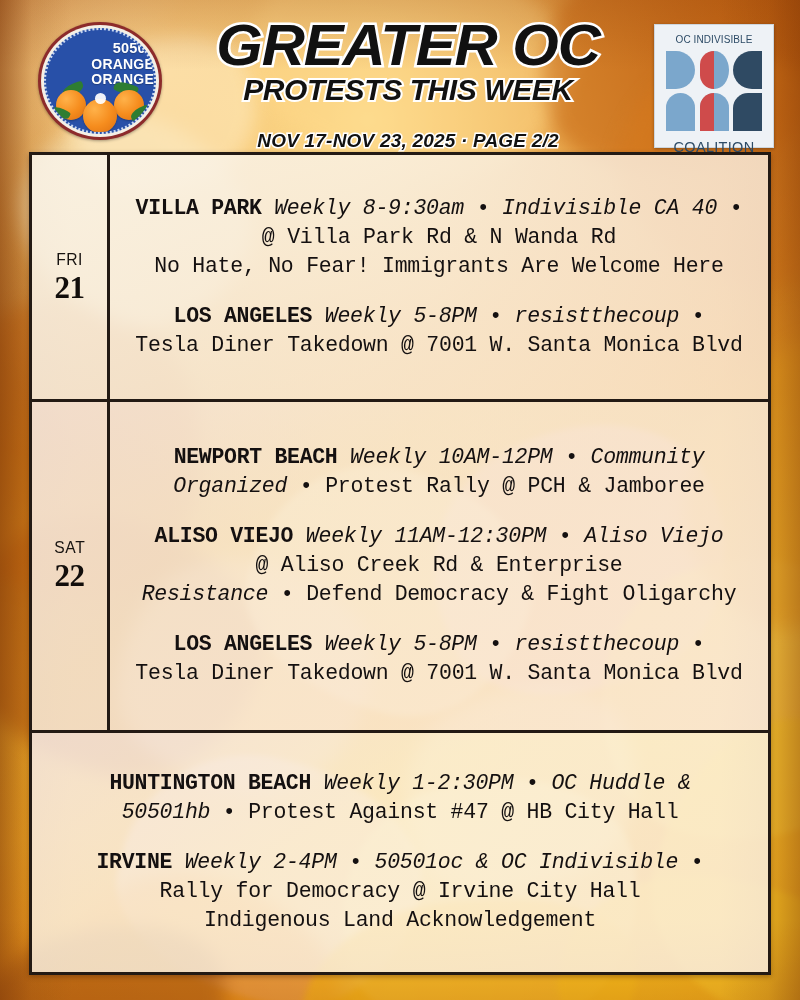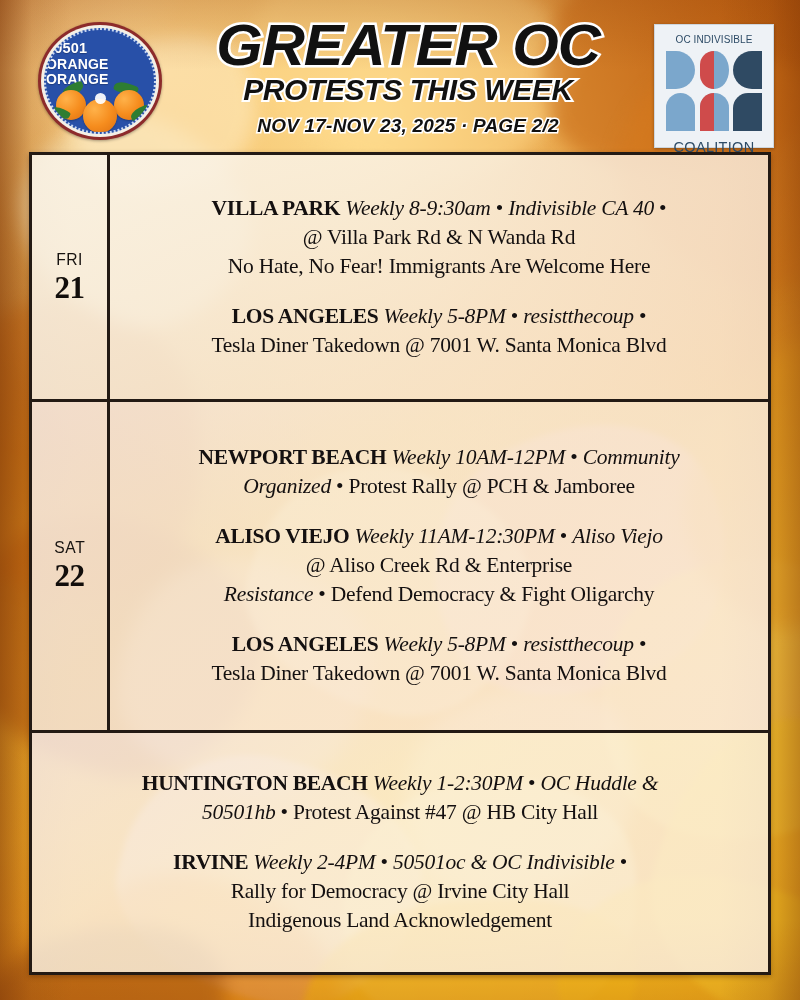--- a/index.html
+++ b/index.html
@@ -50,21 +50,21 @@
   }
   .seal-ring2{position:absolute;inset:3px;border-radius:50%;background:#f4f0e6;}
   .seal-face{
     position:absolute;inset:6px;border-radius:50%;
     background:#2850a8;
     border:2px dotted #c9d8f2;
     overflow:hidden;
   }
   .seal-text{
     position:absolute;left:0;right:0;top:11px;
-    text-align:left;color:#fff;font-weight:bold;
+    text-align:right;color:#fff;font-weight:bold;
     font-family:"Liberation Sans", sans-serif;
     font-size:14px;line-height:15.5px;letter-spacing:.2px;
     text-shadow:0 1px 1px rgba(0,0,0,.25);
   }
   .seal-text .l1{font-size:14.5px;}
   .oranges{position:absolute;left:0;right:0;bottom:4px;height:46px;}
   .orb{position:absolute;border-radius:50%;
        background:radial-gradient(circle at 34% 30%, #ffb24a 0%, #f68d1e 52%, #dd6f10 100%);
        box-shadow:0 1px 2px rgba(0,0,0,.25);}
   .lf{position:absolute;background:#2e7d32;border-radius:58% 20% 58% 20%;}
@@ -84,21 +84,21 @@
     font-weight:bold;font-style:italic;
     font-size:30px;line-height:36px;letter-spacing:-.4px;
     color:#111;margin-top:-2px;
     -webkit-text-stroke:4px #fff; paint-order:stroke fill;
     transform:scaleX(1.0);
   }
   .t-date{
     font-family:"Liberation Sans", sans-serif;
     font-weight:bold;font-style:italic;
     font-size:19px;line-height:24px;letter-spacing:.2px;
-    color:#111;margin-top:6px;
+    color:#111;margin-top:21px;
     -webkit-text-stroke:3px #fff; paint-order:stroke fill;
   }
 
   
   #coalition{
     position:absolute;left:654px;top:24px;width:118px;height:122px;
     background:#eef2f6;border:1px solid #cdd6de;
     box-shadow:0 1px 3px rgba(0,0,0,.3);
     display:flex;flex-direction:column;align-items:center;
   }
@@ -140,21 +140,21 @@
     margin-top:1px;letter-spacing:-.5px;
   }
   .events{
     flex:1;position:relative;z-index:2;
     display:flex;flex-direction:column;align-items:center;justify-content:center;
     padding:10px 16px;box-sizing:border-box;
   }
   .event{text-align:center;color:#141010;}
   .event + .event{margin-top:21px;}
   .eline{
-    font-family:Liberation Serif, serif;
+    font-family:Liberation Mono, monospace;
     font-size:21.5px;line-height:29px;letter-spacing:-.25px;
     color:#141010;
   }
   .eline b{font-weight:bold;letter-spacing:-.3px;}
   .eline i{font-style:italic;}
   
   .row1 .tint{background:linear-gradient(135deg,rgba(250,244,232,.9) 0%,rgba(249,238,222,.86) 45%,rgba(250,232,214,.84) 100%);}
   .row2 .tint{background:linear-gradient(145deg,rgba(249,238,232,.86) 0%,rgba(250,240,226,.82) 35%,rgba(250,236,224,.84) 70%,rgba(249,234,226,.86) 100%);}
   .row3 .tint{background:linear-gradient(150deg,rgba(246,236,236,.84) 0%,rgba(251,243,226,.82) 40%,rgba(250,238,226,.84) 100%);}
 </style>

